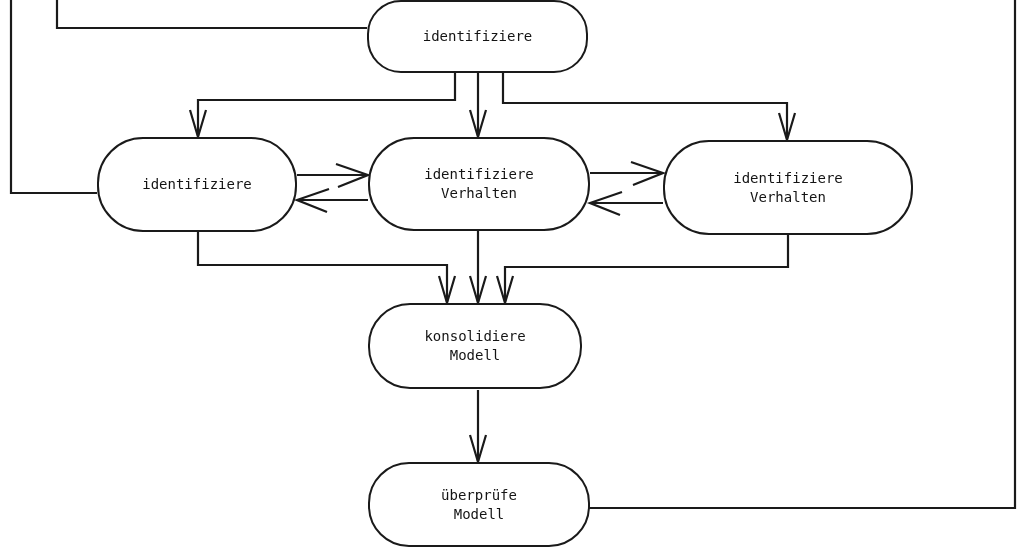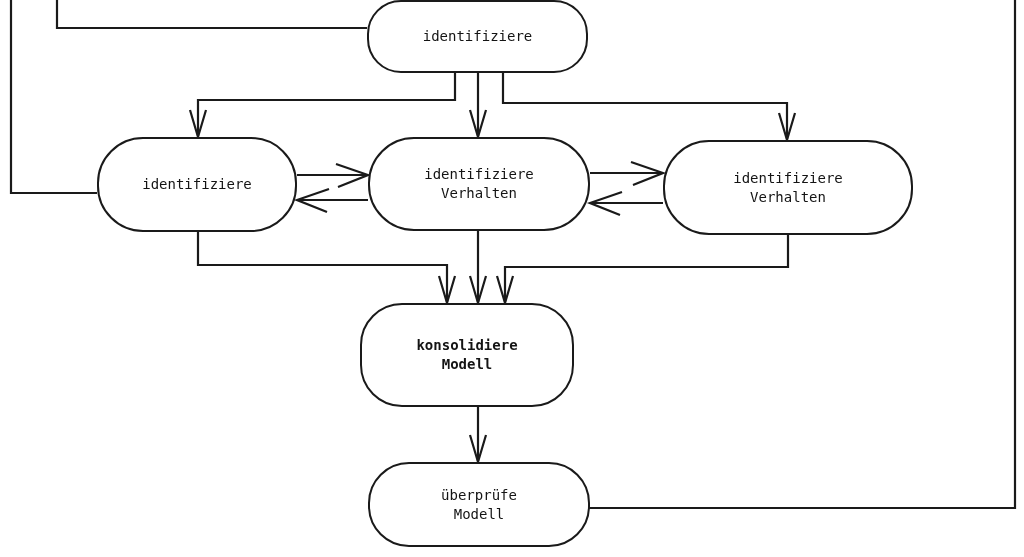--- a/index.html
+++ b/index.html
@@ -16,21 +16,21 @@
     background:#ffffff; border:2.2px solid #1a1a1a;
     display:flex; flex-direction:column; align-items:center; justify-content:center;
     text-align:center; font-size:14px; line-height:19px; color:#141414;
     white-space:nowrap;
   }
   .node span { display:block; }
   .n-interaktionen { left:367px; top:0px;   width:221px; height:73px; border-radius:34px; }
   .n-assoziationen { left:97px;  top:137px; width:200px; height:95px; border-radius:46px; }
   .n-attribute     { left:368px; top:137px; width:222px; height:94px; border-radius:46px; }
   .n-verhalten     { left:663px; top:140px; width:250px; height:95px; border-radius:46px; }
-  .n-konsolidiere  { left:360px; top:303px; width:214px; height:104px; border-radius:42px;font-weight:bold; }
+  .n-konsolidiere  { left:368px; top:303px; width:214px; height:86px; border-radius:42px; }
   .n-ueberpruefe   { left:368px; top:462px; width:222px; height:85px; border-radius:41px; }
 </style>
 </head>
 <body>
 
 <div class="stage">
 
   <svg class="connector-layer" viewBox="0 0 1024 557" xmlns="http://www.w3.org/2000/svg">
 
     <polyline class="edge" points="11,0 11,193 97,193"></polyline>

